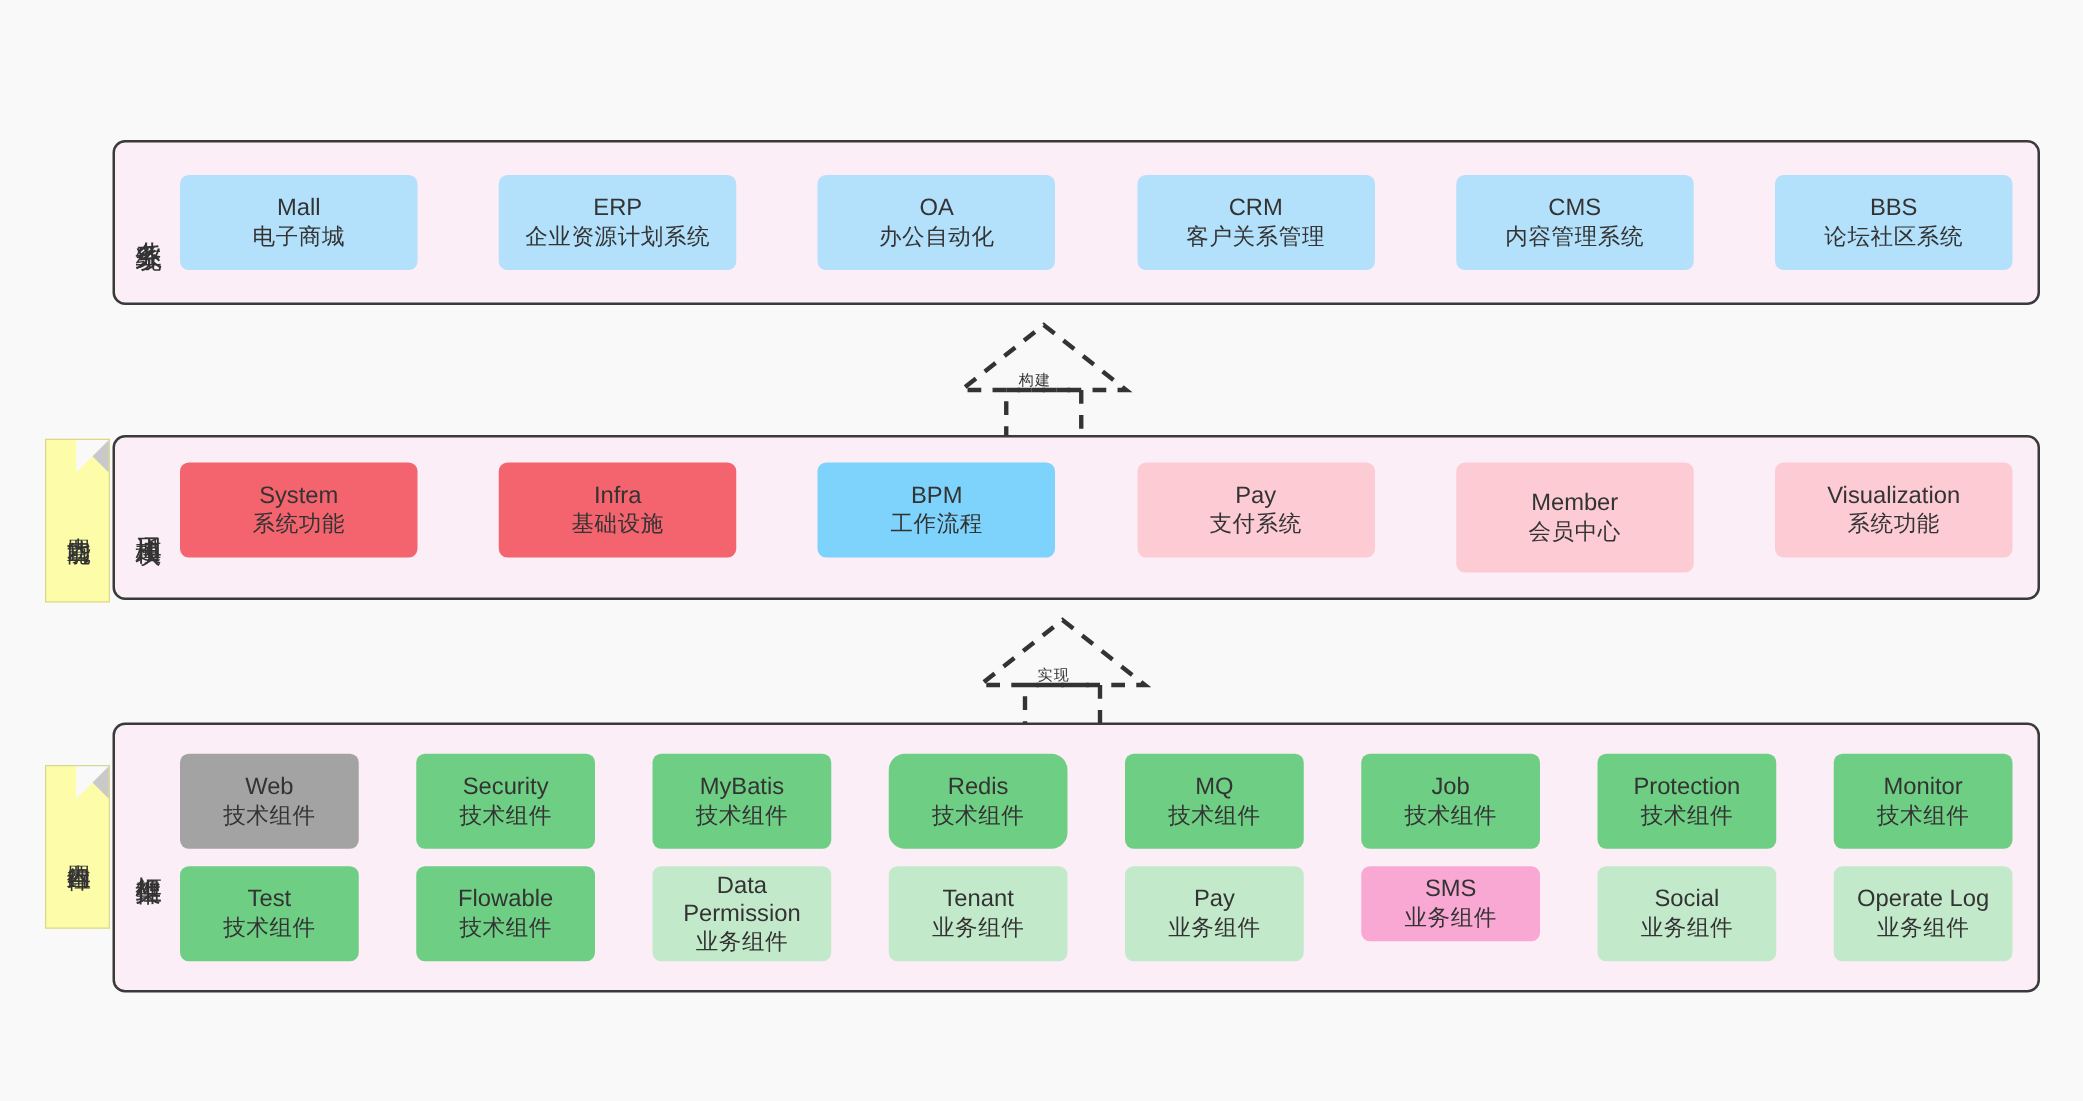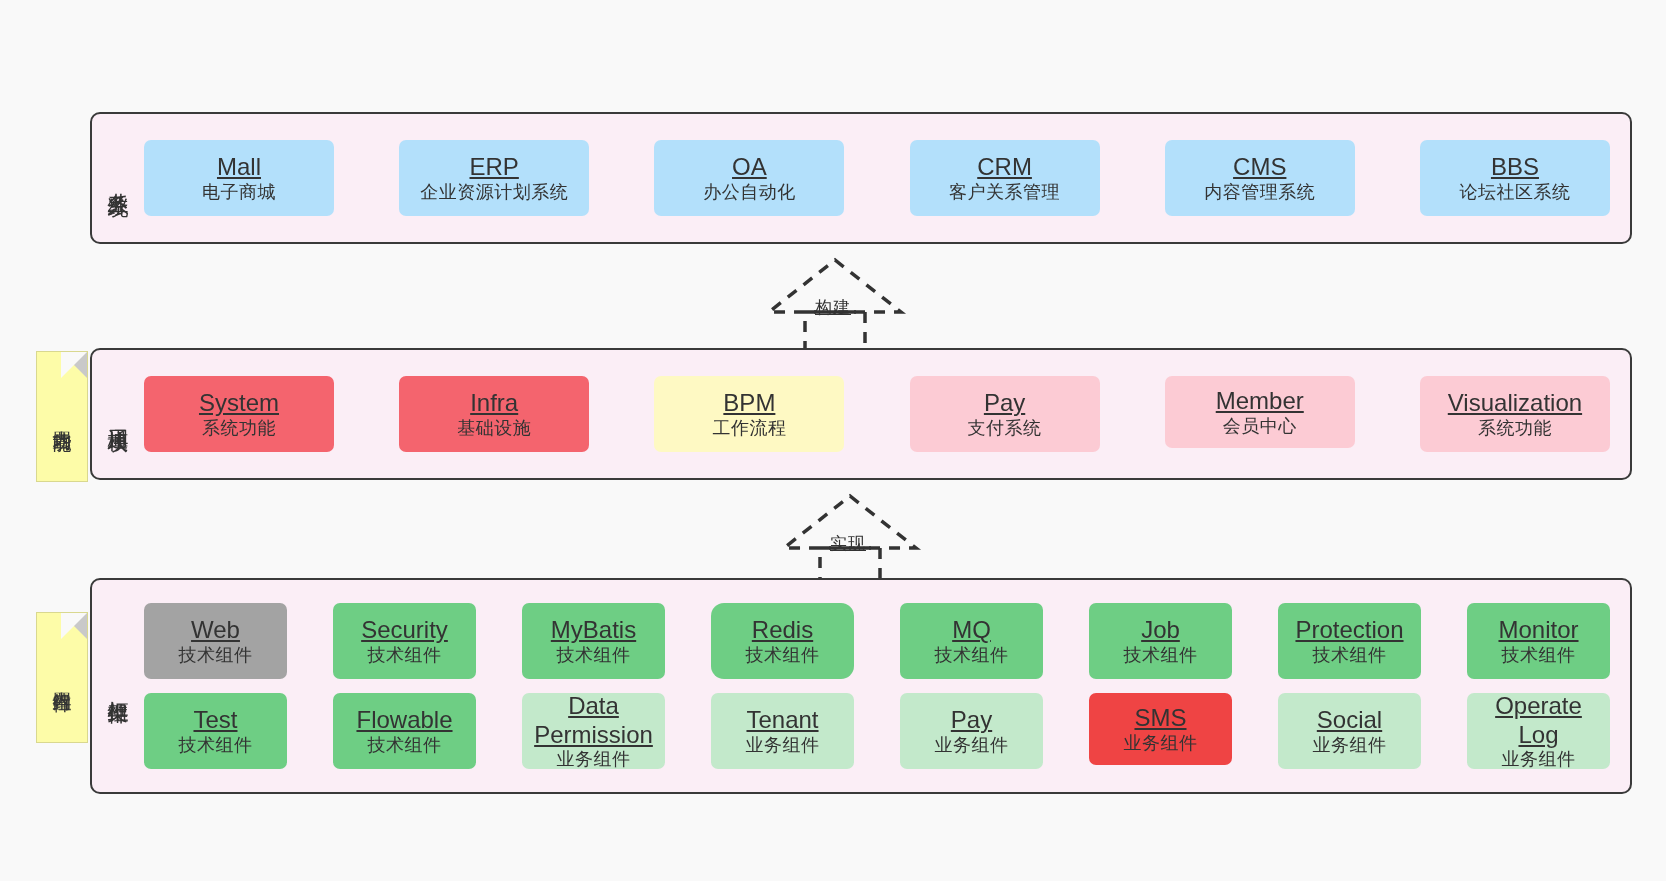--- a/index.html
+++ b/index.html
@@ -78,23 +78,22 @@
     display: flex;
     flex-direction: column;
     align-items: center;
     justify-content: center;
     text-align: center;
     color: #333333;
     line-height: 1.22;
     padding: 4px 6px;
   }
   .node .en {
-    font-size: 24px;
+    font-size: 19px;
     white-space: normal;
-    text-decoration: underline;
   }
   .node .cn {
     font-size: 18px;
     letter-spacing: 0.5px;
   }
 
   
   .note {
     position: absolute;
     background: #fdfca8;
@@ -128,26 +127,25 @@
     border-color: #f9f9f9 transparent transparent transparent;
     z-index: 2;
   }
 
   
   .connector {
     position: absolute;
   }
   .connector-label {
     position: absolute;
-    font-size: 17px;
+    font-size: 12px;
     color: #333;
     background: transparent;
     white-space: nowrap;
     letter-spacing: 1px;
-    text-decoration: underline;
   }
 </style>
 </head>
 <body>
 
 <div id="canvas">
 
   <div class="layer" id="layer-business-system" style="left:90px; top:112px; width:1542px; height:132px;">
     <div class="layer-title">业务系统</div>
     <div class="layer-body">
@@ -203,29 +201,29 @@
       <div class="layer-rows">
         <div class="row">
           <div class="node" style="width:190px;height:76px;background:#f4646e;">
             <span class="en">System</span>
             <span class="cn">系统功能</span>
           </div>
           <div class="node" style="width:190px;height:76px;background:#f4646e;">
             <span class="en">Infra</span>
             <span class="cn">基础设施</span>
           </div>
-          <div class="node" style="width:190px;height:76px;background:#fef9c3;">
+          <div class="node" style="width:190px;height:76px;background:#7dd3fc;">
             <span class="en">BPM</span>
             <span class="cn">工作流程</span>
           </div>
           <div class="node" style="width:190px;height:76px;background:#fccbd4;">
             <span class="en">Pay</span>
             <span class="cn">支付系统</span>
           </div>
-          <div class="node" style="width:190px;height:72px;background:#fccbd4;">
+          <div class="node" style="width:190px;height:88px;background:#fccbd4;">
             <span class="en">Member</span>
             <span class="cn">会员中心</span>
           </div>
           <div class="node" style="width:190px;height:76px;background:#fccbd4;">
             <span class="en">Visualization</span>
             <span class="cn">系统功能</span>
           </div>
         </div>
       </div>
     </div>
@@ -298,21 +296,21 @@
             <span class="cn">业务组件</span>
           </div>
           <div class="node" style="width:143px;height:76px;background:#c3e9cb;">
             <span class="en">Tenant</span>
             <span class="cn">业务组件</span>
           </div>
           <div class="node" style="width:143px;height:76px;background:#c3e9cb;">
             <span class="en">Pay</span>
             <span class="cn">业务组件</span>
           </div>
-          <div class="node" style="width:143px;height:72px;background:#ef4444;">
+          <div class="node" style="width:143px;height:60px;background:#f9a8d4;">
             <span class="en">SMS</span>
             <span class="cn">业务组件</span>
           </div>
           <div class="node" style="width:143px;height:76px;background:#c3e9cb;">
             <span class="en">Social</span>
             <span class="cn">业务组件</span>
           </div>
           <div class="node" style="width:143px;height:76px;background:#c3e9cb;">
             <span class="en">Operate Log</span>
             <span class="cn">业务组件</span>

